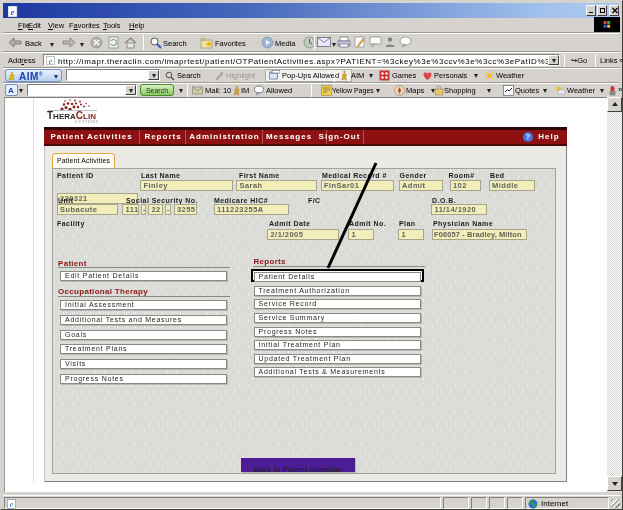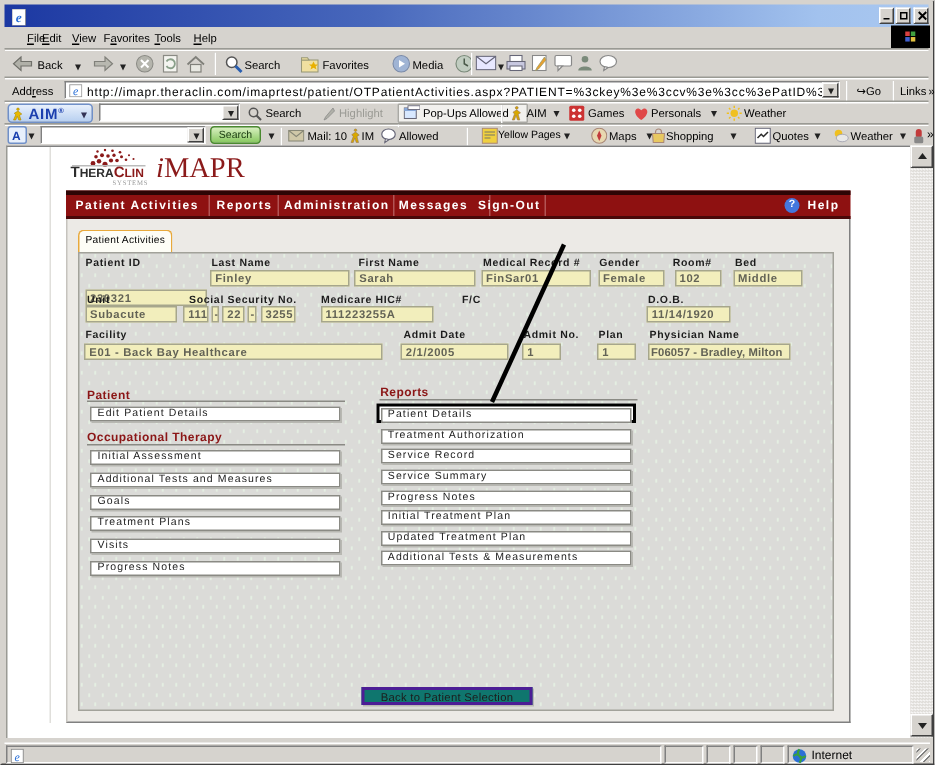--- a/index.html
+++ b/index.html
@@ -86,21 +86,21 @@
 .hline { position:absolute; height:1px; background:#8a8a84; }
 .mbtn { position:absolute; height:10px; background:#fff; border:1px solid #8a8a84;
   box-shadow:1px 1px 0 #b8b8b2; font-size:7px; color:#1c1c1c; line-height:8.5px;
   padding-left:4px; letter-spacing:0.75px; white-space:nowrap; }
 
 #callout { position:absolute; left:229px; top:142px; width:299px; height:26px; background:#fff;
   border:2px solid #000; font-size:11px; letter-spacing:0.3px; line-height:22px; padding-left:8px; color:#000; z-index:30; }
 #pline { position:absolute; left:0; top:0; z-index:25; }
 
 #backbtn { position:absolute; left:241px; top:458px; width:114px; height:12px; background:#0f766e;
-  border:2px solid #4c1d95; box-shadow:1px 1px 0 #b8b8b2; font-size:7.5px; color:#1c1c1c;
+  border:7px solid #4c1d95; box-shadow:1px 1px 0 #b8b8b2; font-size:7.5px; color:#1c1c1c;
   line-height:10px; text-align:center; letter-spacing:0.2px; }
 </style>
 </head>
 <body>
 <div id="frame"></div>
 
 <div id="titlebar">
   <svg id="ieicon" viewBox="0 0 11 11">
       <rect x="0" y="0" width="9" height="11" fill="#fff" stroke="#888" stroke-width="0.5"></rect>
       <text x="4.5" y="8.5" font-size="9" fill="#2a6fd6" font-style="italic" text-anchor="middle" font-family="Liberation Serif">e</text>
@@ -378,21 +378,20 @@
       <circle cx="14" cy="1" r="0.8"></circle>
         <circle cx="9" cy="2" r="0.8"></circle>
         <circle cx="28" cy="7.5" r="0.9"></circle>
         <circle cx="30" cy="4.5" r="0.7"></circle>
       <circle cx="33" cy="7" r="0.7"></circle>
     </g>
   </svg>
   <div style="position:absolute;left:48px;top:110px;width:49px;height:1px;background:#bbb;"></div>
   <div style="position:absolute;left:47px;top:110px;font-family:Liberation Sans, sans-serif;font-weight:bold;font-size:10px;color:#2d2d2d;letter-spacing:0px;">T<span style="font-size:8px;">HERA</span><span style="color:#8b1a1a;">C<span style="font-size:8px;">LIN</span></span></div>
   <div style="position:absolute;left:75px;top:119px;font-family:'Liberation Serif',serif;font-size:4.5px;color:#9a9a9a;letter-spacing:0.5px;">SYSTEMS</div>
-  <div style="position:absolute;left:104px;top:101.5px;font-family:'Liberation Serif',serif;font-size:19px;color:#8b1a1a;letter-spacing:0px;"><i>i</i>MAPR</div>
 
   <div id="navbar">
     <div class="item" style="left:0px;width:96px;">Patient Activities</div>
     <div class="item" style="left:97px;width:45px;">Reports</div>
     <div class="item" style="left:143px;width:76px;">Administration</div>
     <div class="item" style="left:208px;width:75px;text-align:center;">Messages</div>
     <div class="item" style="left:272px;width:48px;">Sign-Out</div>
     <div style="position:absolute;left:479px;top:2px;width:10px;height:10px;border-radius:50%;background:#4477dd;color:#fff;font-size:7px;font-weight:bold;text-align:center;line-height:10px;">?</div>
     <div class="item" style="left:490px;width:30px;border-right:none;">Help</div>
   </div>
@@ -403,42 +402,41 @@
 
   <div class="lbl" style="left:57px;top:171.5px;">Patient ID</div>
   <div class="fld" style="left:56.5px;top:193px;width:81px;">230321</div>
   <div class="lbl" style="left:141px;top:171.5px;">Last Name</div>
   <div class="fld" style="left:140px;top:179.5px;width:93px;">Finley</div>
   <div class="lbl" style="left:239px;top:171.5px;">First Name</div>
   <div class="fld" style="left:236px;top:179.5px;width:81px;">Sarah</div>
   <div class="lbl" style="left:322px;top:171.5px;">Medical Record #</div>
   <div class="fld" style="left:320.5px;top:179.5px;width:73.5px;">FinSar01</div>
   <div class="lbl" style="left:399.5px;top:171.5px;">Gender</div>
-  <div class="fld" style="left:398.5px;top:179.5px;width:44px;">Female</div>
+  <div class="fld" style="left:398.5px;top:179.5px;width:44px;">Admit</div>
   <div class="lbl" style="left:448.5px;top:171.5px;">Room#</div>
   <div class="fld" style="left:449.5px;top:179.5px;width:31px;">102</div>
   <div class="lbl" style="left:490px;top:171.5px;">Bed</div>
   <div class="fld" style="left:488.5px;top:179.5px;width:46px;">Middle</div>
 
   <div class="lbl" style="left:58px;top:196.5px;">Unit</div>
   <div class="fld" style="left:56.5px;top:203.5px;width:61px;">Subacute</div>
   <div class="lbl" style="left:126px;top:196.5px;">Social Security No.</div>
   <div class="fld" style="left:122px;top:203.5px;width:17px;">111</div>
   <div class="fld" style="left:141px;top:203.5px;width:5px;padding-left:1px;">-</div>
   <div class="fld" style="left:148px;top:203.5px;width:15px;">22</div>
   <div class="fld" style="left:165px;top:203.5px;width:6px;padding-left:1px;">-</div>
   <div class="fld" style="left:173.5px;top:203.5px;width:23px;">3255</div>
   <div class="lbl" style="left:214px;top:196.5px;">Medicare HIC#</div>
   <div class="fld" style="left:213.5px;top:203.5px;width:75.5px;">111223255A</div>
   <div class="lbl" style="left:308px;top:196.5px;">F/C</div>
   <div class="lbl" style="left:432px;top:196.5px;">D.O.B.</div>
   <div class="fld" style="left:431px;top:203.5px;width:56px;">11/14/1920</div>
 
   <div class="lbl" style="left:57px;top:219.5px;">Facility</div>
-  <div class="fld" style="left:56px;top:228.5px;width:199px;">E01 - Back Bay Healthcare</div>
   <div class="lbl" style="left:269px;top:219.5px;">Admit Date</div>
   <div class="fld" style="left:267px;top:228.5px;width:72px;">2/1/2005</div>
   <div class="lbl" style="left:349px;top:219.5px;">Admit No.</div>
   <div class="fld" style="left:348px;top:228.5px;width:26px;">1</div>
   <div class="lbl" style="left:399px;top:219.5px;">Plan</div>
   <div class="fld" style="left:398px;top:228.5px;width:26px;">1</div>
   <div class="lbl" style="left:433px;top:219.5px;">Physician Name</div>
   <div class="fld" style="left:432px;top:228.5px;width:95px;padding-left:1px;letter-spacing:0.1px;">F06057 - Bradley, Milton</div>
 
   <div class="hdr" style="left:58px;top:258.5px;">Patient</div>

